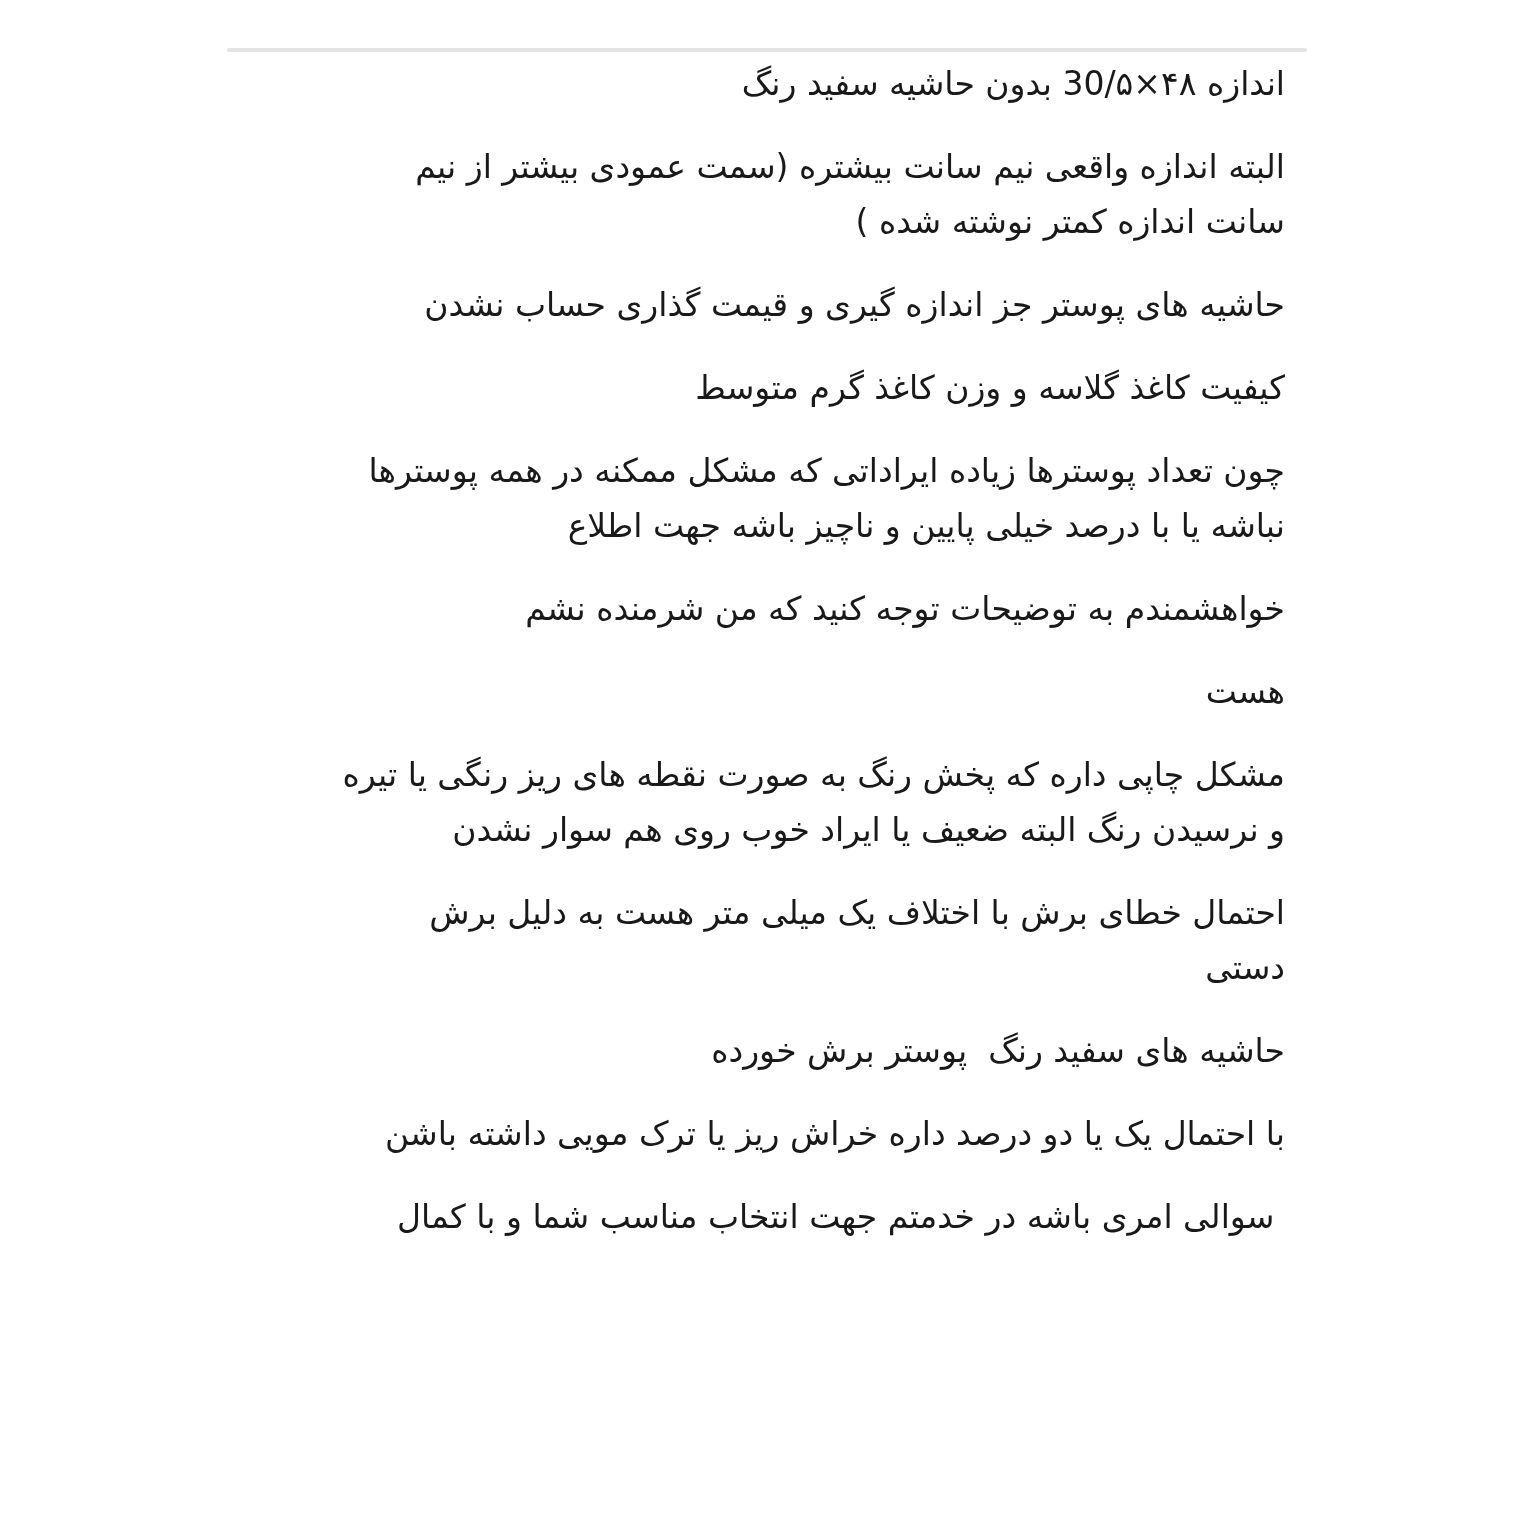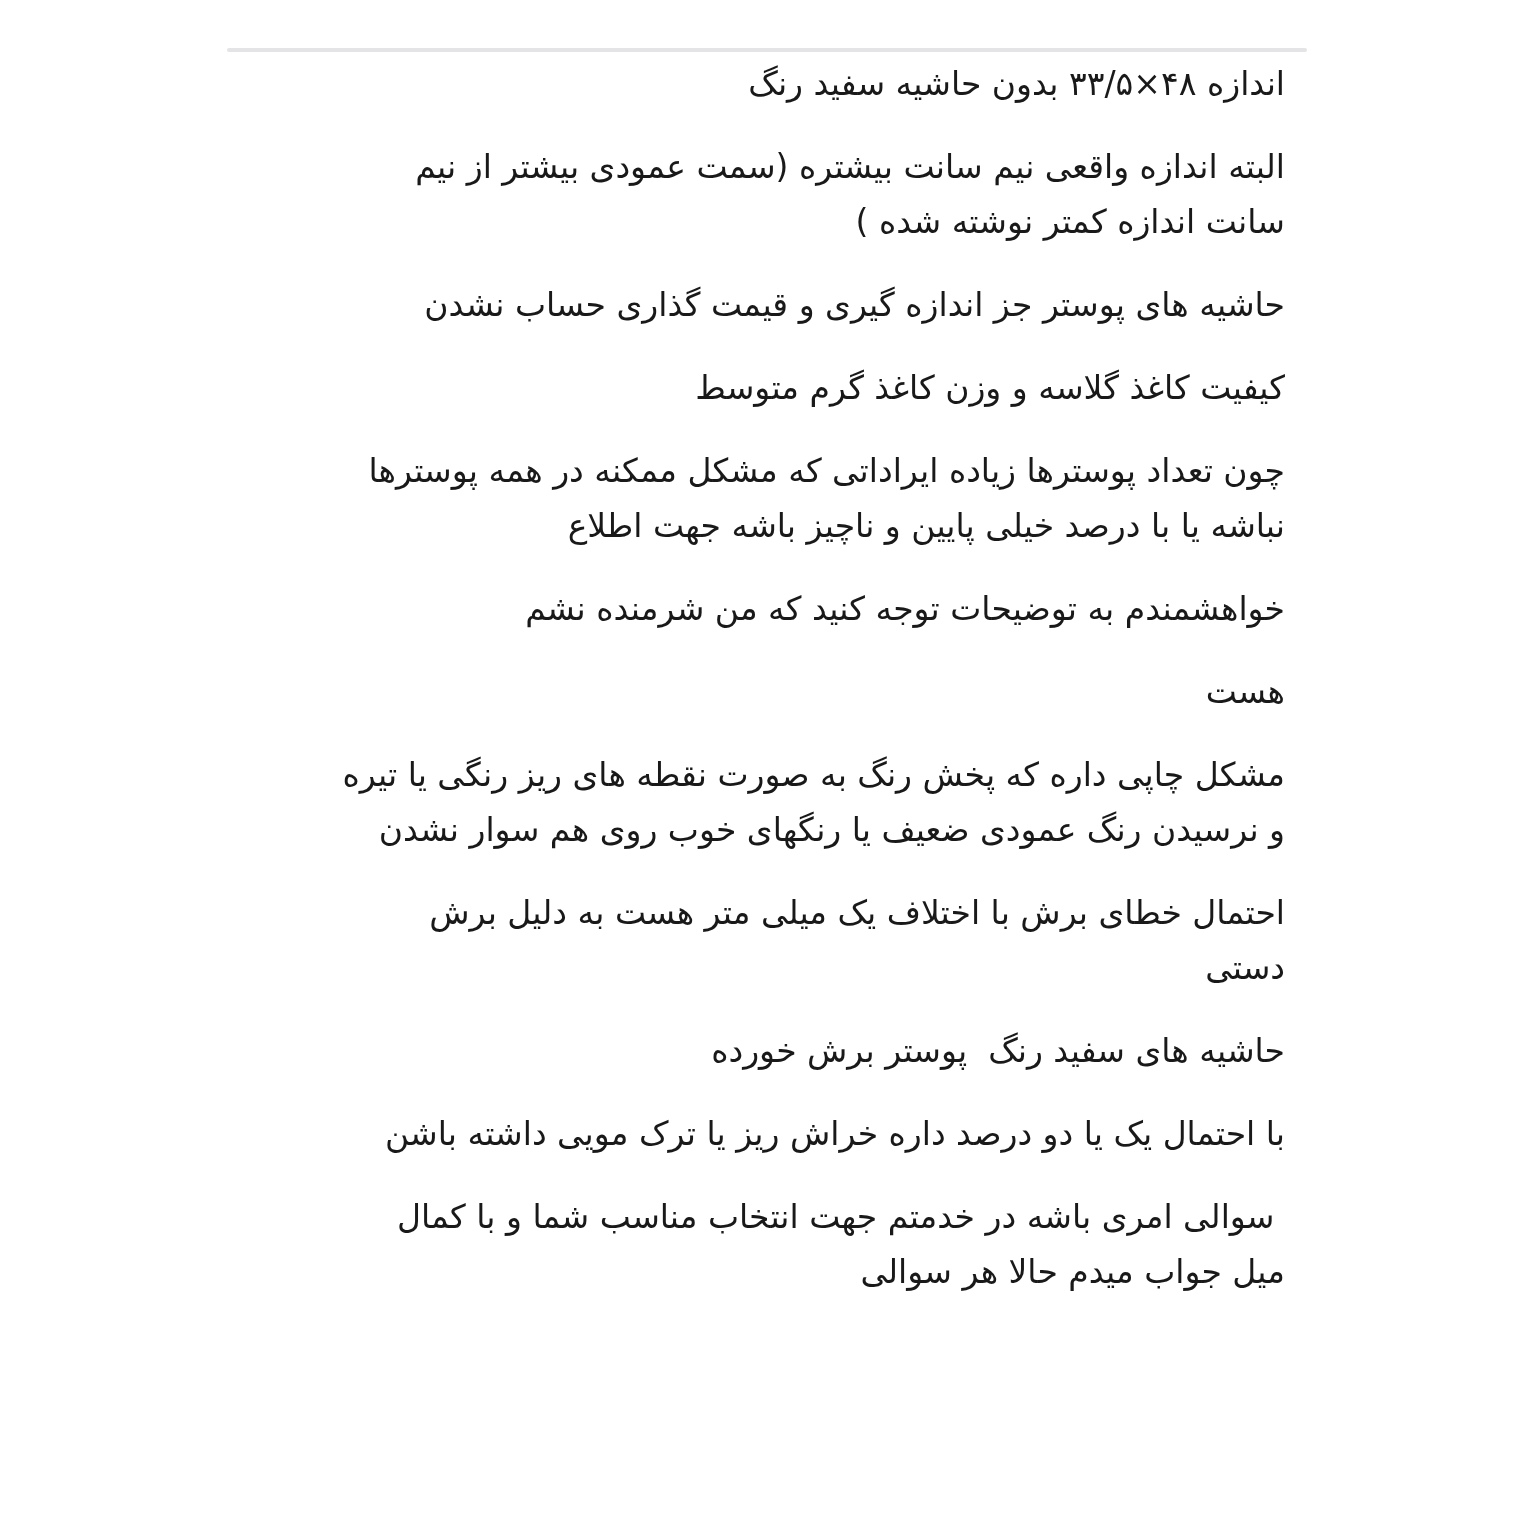--- a/index.html
+++ b/index.html
@@ -42,21 +42,21 @@
   }
 </style>
 </head>
 <body>
 
 <div class="content">
   <div class="divider"></div>
   <div class="text-body" dir="rtl">
 
     <p class="para">
-      <span class="line">اندازه ۴۸×۳۳/۵ بدون حاشیه سفید رنگ</span>
+      <span class="line">اندازه ۴۸×30/۵ بدون حاشیه سفید رنگ</span>
     </p>
 
     <p class="para">
       <span class="line">البته اندازه واقعی نیم سانت بیشتره (سمت عمودی بیشتر از نیم</span>
       <span class="line">سانت اندازه کمتر نوشته شده )</span>
     </p>
 
     <p class="para">
       <span class="line">حاشیه های پوستر جز اندازه گیری و قیمت گذاری حساب نشدن</span>
     </p>
@@ -76,35 +76,34 @@
 
     <p class="para">
       <span class="line">هست</span>
     </p>
 
     <p class="para">
     </p>
 
     <p class="para">
       <span class="line">مشکل چاپی داره که پخش رنگ به صورت نقطه های ریز رنگی یا تیره</span>
-      <span class="line">و نرسیدن رنگ عمودی ضعیف یا رنگهای خوب روی هم سوار نشدن</span>
+      <span class="line">و نرسیدن رنگ البته ضعیف یا ایراد خوب روی هم سوار نشدن</span>
     </p>
 
     <p class="para">
       <span class="line">احتمال خطای برش با اختلاف یک میلی متر هست به دلیل برش</span>
       <span class="line">دستی</span>
     </p>
 
     <p class="para">
       <span class="line">حاشیه های سفید رنگ  پوستر برش خورده</span>
     </p>
 
     <p class="para">
       <span class="line">با احتمال یک یا دو درصد داره خراش ریز یا ترک مویی داشته باشن</span>
     </p>
 
     <p class="para">
       <span class="line"> سوالی امری باشه در خدمتم جهت انتخاب مناسب شما و با کمال</span>
-      <span class="line">میل جواب میدم حالا هر سوالی</span>
     </p>
 
   </div>
 </div>
 
 </body></html>

